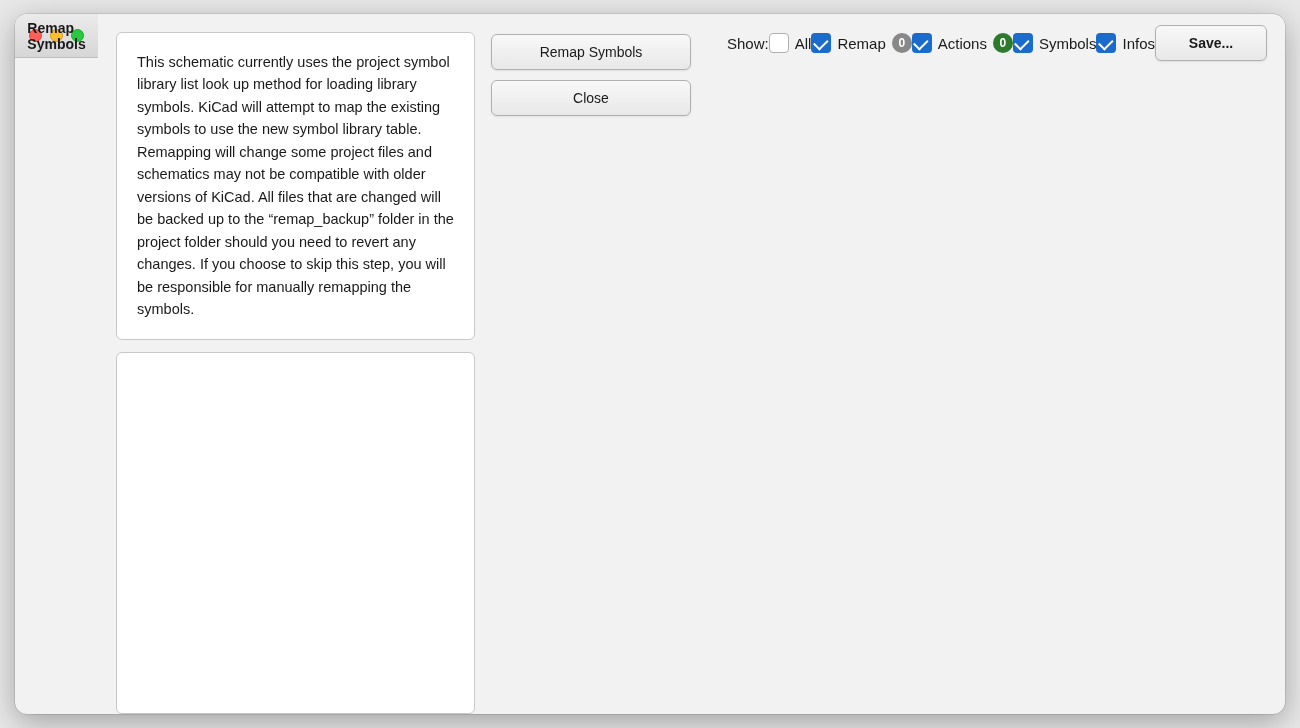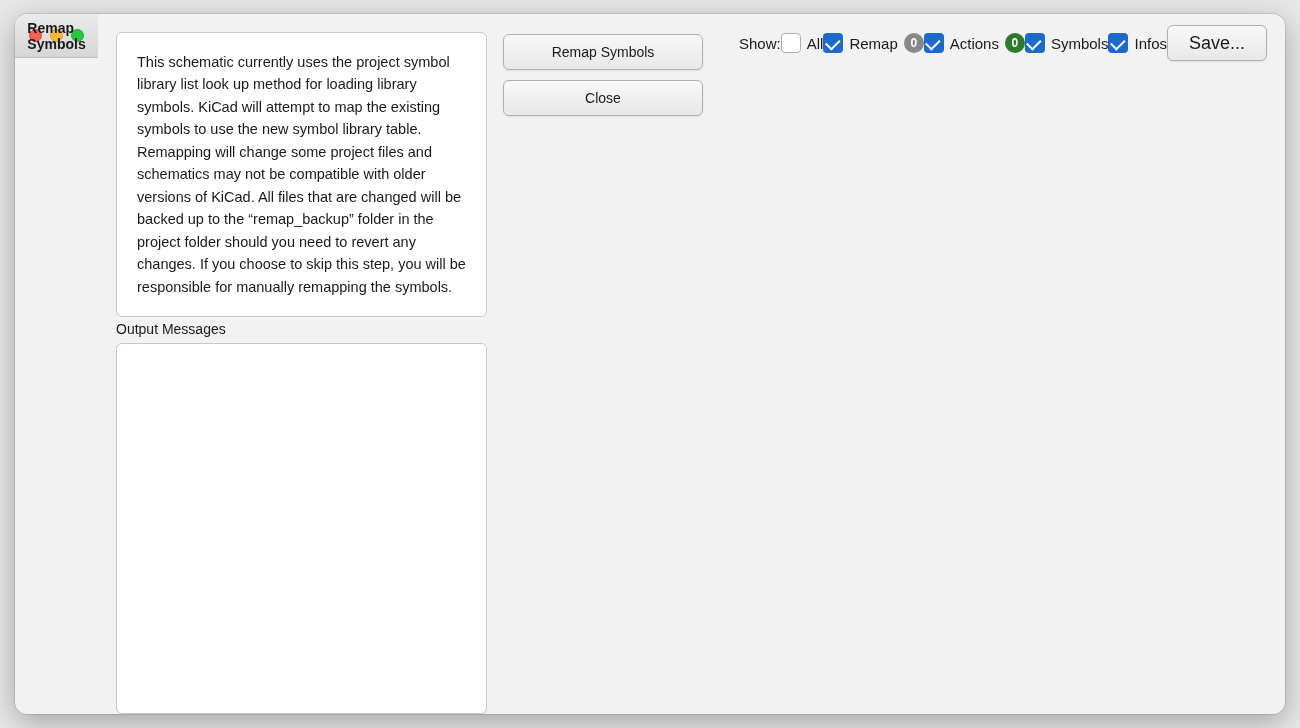--- a/index.html
+++ b/index.html
@@ -86,21 +86,21 @@
       flex: 1;
       padding: 18px 18px 0 18px;
       gap: 16px;
       overflow: hidden;
     }
 
     .left-panel {
       flex: 1;
       display: flex;
       flex-direction: column;
-      gap: 4px;
+      gap: 12px;
     }
 
     
     .info-box {
       background: #ffffff;
       border: 1px solid #c8c8c8;
       border-radius: 6px;
       padding: 18px 20px;
       font-size: 14.5px;
       line-height: 1.55;
@@ -239,27 +239,27 @@
 
     .badge-green {
       background: #2d7a2d;
     }
 
     .spacer {
       flex: 1;
     }
 
     .btn-save {
-      width: 100px;
+      width: 112px;
       height: 36px;
       background: linear-gradient(to bottom, #f8f8f8, #e8e8e8);
       border: 1px solid #b0b0b0;
       border-radius: 6px;
-      font-size: 18px;
-      font-weight: 400;
+      font-size: 14px;
+      font-weight: 700;
       color: #1a1a1a;
       cursor: pointer;
       display: flex;
       align-items: center;
       justify-content: center;
       box-shadow: 0 1px 2px rgba(0,0,0,0.08);
     }
   </style>
 </head>
 <body>
@@ -277,21 +277,20 @@
 
   <div class="content">
 
     <div class="left-panel">
 
       <div class="info-box">
         <span>This schematic currently uses the project symbol library list look up method for loading library symbols. KiCad will attempt to map the existing symbols to use the new symbol library table. Remapping will change some project files and schematics may not be compatible with older versions of KiCad. All files that are changed will be backed up to the “remap_backup” folder in the project folder should you need to revert any changes. If you choose to skip this step, you will be responsible for manually remapping the symbols.</span>
       </div>
 
       <div class="output-section">
-        <span class="output-label">Output Messages</span>
         <div class="output-area">
         </div>
       </div>
 
     </div>
 
     <div class="right-panel">
       <button class="btn">Remap Symbols</button>
       <button class="btn">Close</button>
     </div>

